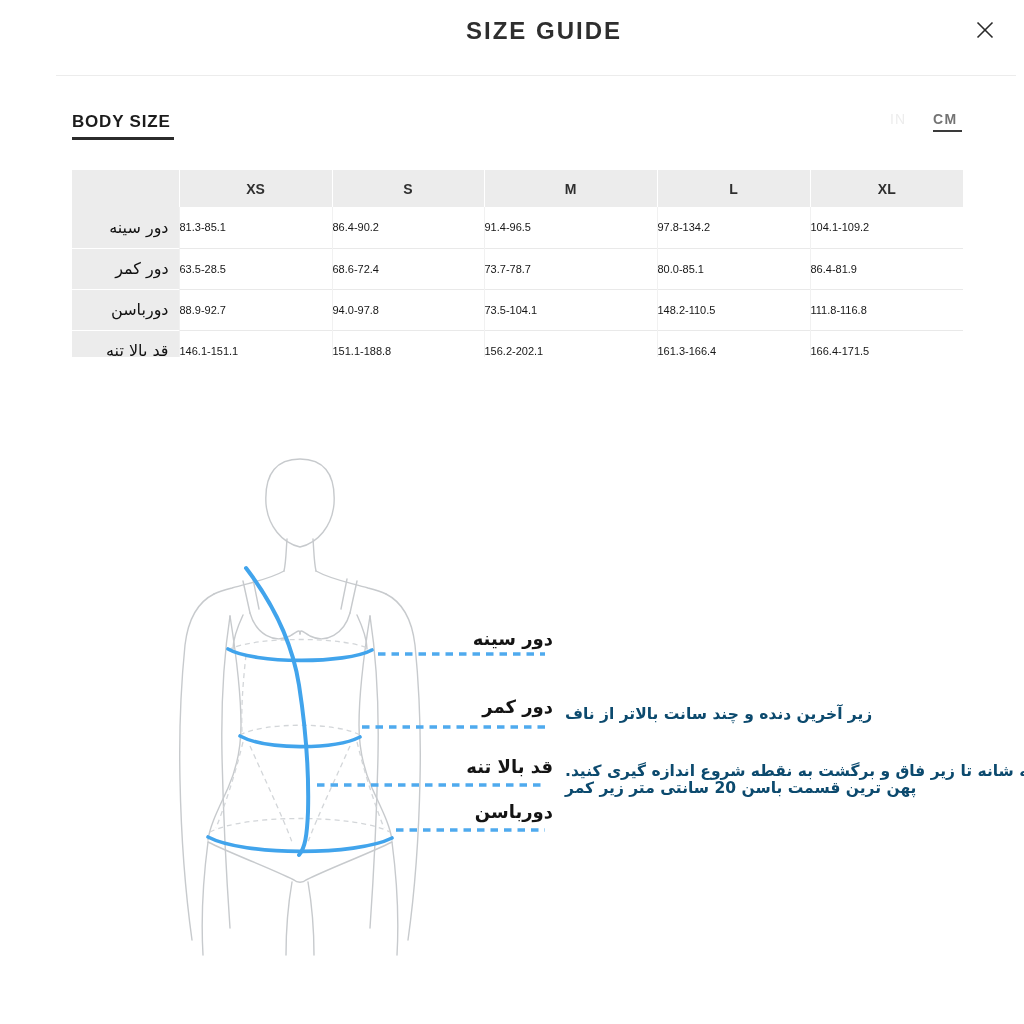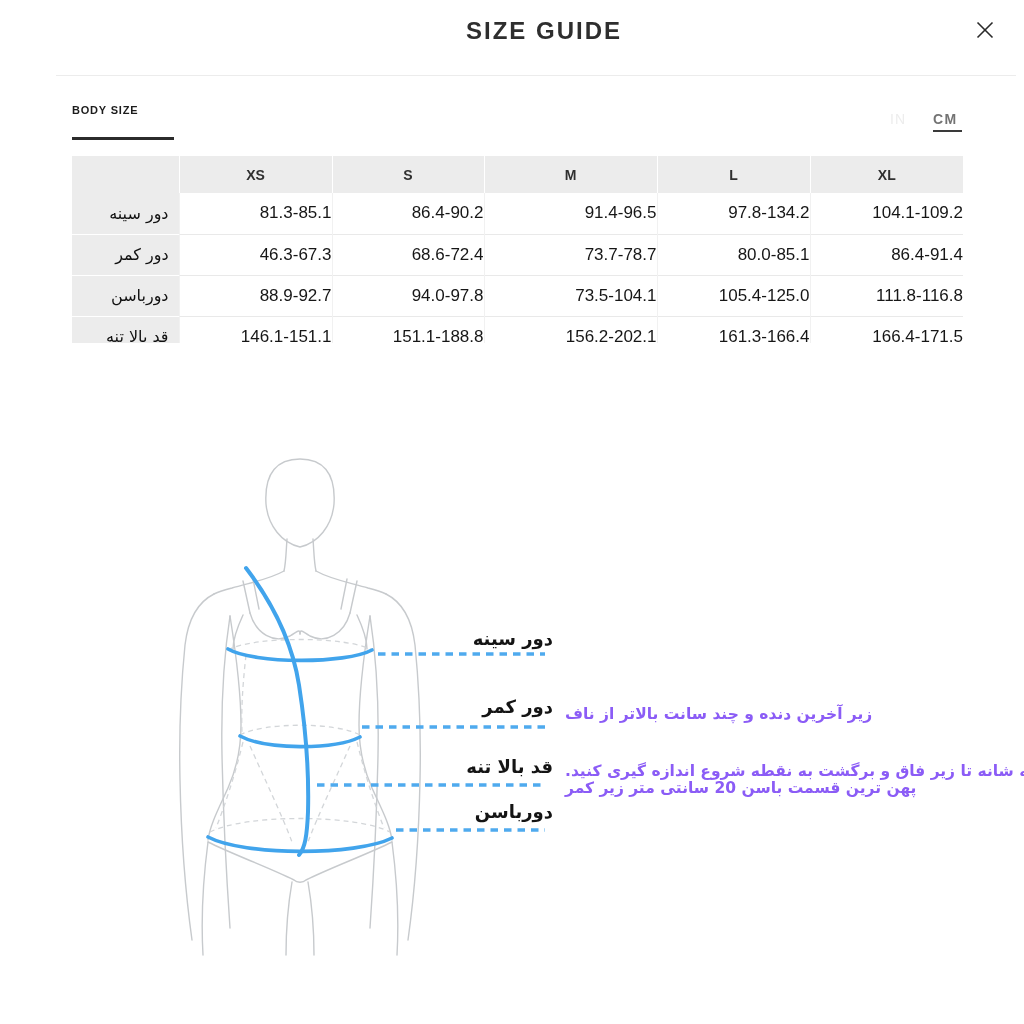--- a/index.html
+++ b/index.html
@@ -14,73 +14,73 @@
   .close-btn{
     position:absolute; top:21px; right:29px; width:20px; height:20px;
     cursor:pointer; background:none; border:none; padding:0;
   }
   .header-divider{
     position:absolute; top:75px; left:56px; right:8px; height:1px; background:#ececec;
   }
 
   
   .tab-bodysize{
-    position:absolute; top:104px; left:72px;
-    font-size:11px; font-weight:700; letter-spacing:.8px; color:#1c1c1c;
+    position:absolute; top:112px; left:72px;
+    font-size:17px; font-weight:700; letter-spacing:.8px; color:#1c1c1c;
   }
   .tab-underline{
     position:absolute; top:137px; left:72px; width:102px; height:3px; background:#2b2b2b;
   }
   .unit-in{
     position:absolute; top:111px; left:890px;
     font-size:14px; letter-spacing:1px; color:#ededed; cursor:pointer;
   }
   .unit-cm{
     position:absolute; top:111px; left:933px;
     font-size:14px; font-weight:600; letter-spacing:1.5px; color:#737373; cursor:pointer;
   }
   .unit-cm-underline{
     position:absolute; top:130px; left:933px; width:29px; height:2px; background:#3a3a3a;
   }
 
   
   .table-wrap{
-    position:absolute; top:156px; left:72px; width:891px; height:187px; overflow:hidden;
+    position:absolute; top:170px; left:72px; width:891px; height:187px; overflow:hidden;
   }
   table.size-table{ border-collapse:collapse; table-layout:fixed; width:891px; }
   .size-table col.c-label{ width:107px; }
   .size-table col.c-xs{ width:153px; } .size-table col.c-s{ width:152px; }
   .size-table col.c-m{ width:173px; } .size-table col.c-l{ width:153px; }
   .size-table col.c-xl{ width:153px; }
   .size-table th{
     height:37px; background:#ececec; font-size:14px; font-weight:700; color:#2f2f2f;
     text-align:center; border-left:1px solid #fff;
   }
   .size-table th:first-child{ border-left:none; }
-  .size-table td{ height:41px; font-size:17px; color:#161616; text-align:right;
+  .size-table td{ height:41px; font-size:11px; color:#161616; text-align:left;
     background:#fff; border-left:1px solid #f1f1f1; }
   .size-table td.rowlabel{
     background:#ececec; border-left:none; border-top:1px solid #fff;
     font-size:16px; color:#111; text-align:right; padding-right:10px; direction:rtl;
     font-family:"DejaVu Sans", sans-serif;
   }
   .size-table tr + tr td{ border-top:1px solid #e9e9e9; }
   .size-table tr + tr td.rowlabel{ border-top:1px solid #fff; }
   .size-table tbody tr:first-child td{ border-top:none; }
 
   
   .figure-svg{ position:absolute; top:450px; left:140px; }
   .measure-label{
     position:absolute; right:471px; direction:rtl; white-space:nowrap;
     font-size:18px; font-weight:700; color:#141414;
     font-family:"DejaVu Sans", sans-serif;
   }
   .measure-note{
     position:absolute; left:565px; direction:rtl; white-space:nowrap;
-    font-size:15.5px; font-weight:600; color:#8b5cf6;
+    font-size:15.5px; font-weight:600; color:#0c4a6e;
     font-family:"DejaVu Sans", sans-serif;
   }
   .lbl-1{ top:628px; } .lbl-2{ top:696px; } .lbl-3{ top:756px; } .lbl-4{ top:801px; }
   .note-2{ top:705px; } .note-3{ top:762px; } .note-4{ top:779px; }
 </style>
 </head>
 <body>
 
 <div class="modal-title">SIZE GUIDE</div>
 <button class="close-btn" aria-label="close">
@@ -121,32 +121,32 @@
       <tr>
         <td class="rowlabel" lang="fa">دور سینه</td>
         <td>81.3-85.1</td>
         <td>86.4-90.2</td>
         <td>91.4-96.5</td>
         <td>97.8-134.2</td>
         <td>104.1-109.2</td>
       </tr>
       <tr>
         <td class="rowlabel" lang="fa">دور کمر</td>
-        <td>46.3-67.3</td>
+        <td>63.5-28.5</td>
         <td>68.6-72.4</td>
         <td>73.7-78.7</td>
         <td>80.0-85.1</td>
-        <td>86.4-91.4</td>
+        <td>86.4-81.9</td>
       </tr>
       <tr>
         <td class="rowlabel" lang="fa">دورباسن</td>
         <td>88.9-92.7</td>
         <td>94.0-97.8</td>
         <td>73.5-104.1</td>
-        <td>105.4-125.0</td>
+        <td>148.2-110.5</td>
         <td>111.8-116.8</td>
       </tr>
       <tr>
         <td class="rowlabel" lang="fa">قد بالا تنه</td>
         <td>146.1-151.1</td>
         <td>151.1-188.8</td>
         <td>156.2-202.1</td>
         <td>161.3-166.4</td>
         <td>166.4-171.5</td>
       </tr>

